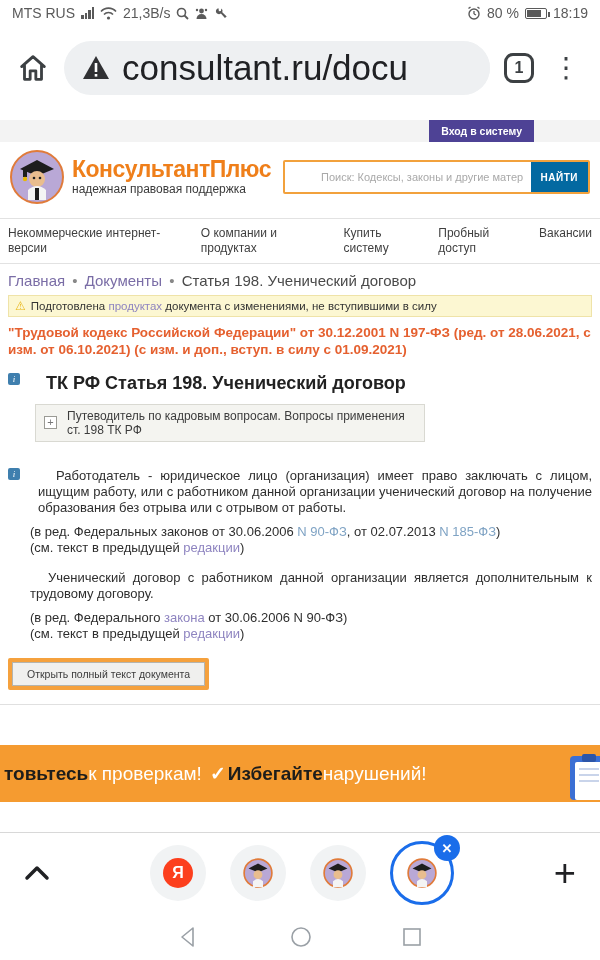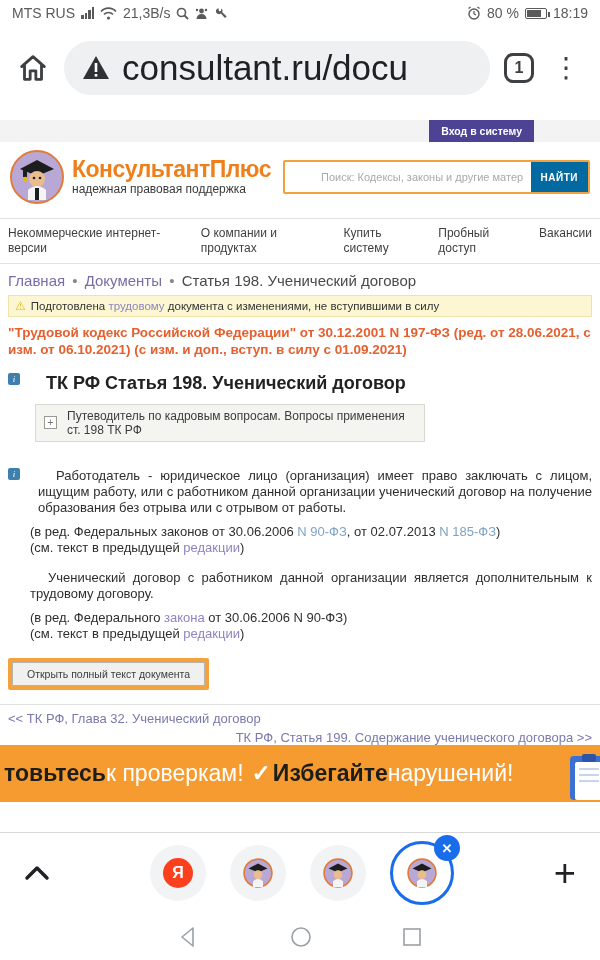--- a/index.html
+++ b/index.html
@@ -68,21 +68,21 @@
 
   .open-btn-wrap { margin:16px 0 0 8px; display:inline-block; border:4px solid #f5a13d; border-radius:2px; }
   .open-btn { background:#f0f0ee; border:1px solid #b4b4ae; color:#3c3c3c; font-size:10.5px; padding:5px 14px; font-family:inherit; }
 
   .divider { border:none; border-top:1px solid #e0e0e0; margin:14px 0 0 0; }
   .nav-links { padding:6px 8px 0 8px; font-size:13px; }
   .prev-link { color:#7a79ad; }
   .next-link { color:#7a79ad; text-align:right; margin-top:4px; }
   .footer-title { text-align:center; margin-top:8px; font-size:13.5px; color:#2e2e2e; }
 
-  .ad-banner { position:absolute; left:0; top:635px; width:600px; height:57px; background:#f59b30; display:flex; align-items:center; overflow:hidden; font-size:23px; white-space:nowrap; padding-left:4px; }
+  .ad-banner { position:absolute; left:0; top:635px; width:600px; height:57px; background:#f59b30; display:flex; align-items:center; overflow:hidden; font-size:19px; white-space:nowrap; padding-left:4px; }
   .ad-banner .dk { color:#1d1d1b; font-weight:800; }
   .ad-banner .wt { color:#fff; font-weight:400; }
   .ad-banner .chk { color:#fff; font-weight:800; margin:0 2px 0 8px; }
   .ad-clip { position:absolute; right:-8px; top:7px; }
 
   
   .strip-gap { flex:0 0 6px; background:#fff; border-bottom:1px solid #d8d8d8; }
   .tab-strip { flex:0 0 80px; display:flex; align-items:center; background:#fff; padding:0 24px; }
   .chev { flex:0 0 auto; }
   .circles { flex:1; display:flex; align-items:center; justify-content:center; gap:24px; }
@@ -205,21 +205,21 @@
     <div class="breadcrumb">
       <span class="lnk">Главная</span>
       <span class="sep">•</span>
       <span class="lnk">Документы</span>
       <span class="sep">•</span>
       <span>Статья 198. Ученический договор</span>
     </div>
 
     <div class="notice">
       <span class="warn">⚠</span>
-      <span><span>Подготовлена </span><span class="lnk-violet">трудовому</span><span> документа с изменениями, не вступившими в силу</span></span>
+      <span><span>Подготовлена </span><span class="lnk-violet">продуктах</span><span> документа с изменениями, не вступившими в силу</span></span>
     </div>
 
     <h1 class="doc-title">"Трудовой кодекс Российской Федерации" от 30.12.2001 N 197-ФЗ (ред. от 28.06.2021, с изм. от 06.10.2021) (с изм. и доп., вступ. в силу с 01.09.2021)</h1>
 
     <div class="article-head">
       <span class="info-ico">i</span>
       <b>ТК РФ Статья 198. Ученический договор</b>
     </div>
 
     <div class="guide-box">
@@ -239,25 +239,20 @@
 
     <p class="ed first"><span>(в ред. Федерального </span><span class="lnk-violet">закона</span><span> от 30.06.2006 N 90-ФЗ)</span></p>
     <p class="ed"><span>(см. текст в предыдущей </span><span class="lnk-violet">редакции</span><span>)</span></p>
 
     <div class="open-btn-wrap">
       <button class="open-btn">Открыть полный текст документа</button>
     </div>
 
     <hr class="divider">
 
-    <div class="nav-links">
-      <div class="prev-link">&lt;&lt; ТК РФ, Глава 32. Ученический договор</div>
-      <div class="next-link">ТК РФ, Статья 199. Содержание ученического договора &gt;&gt;</div>
-      <div class="footer-title">Ст. 198 ТК РФ. Ученический договор</div>
-    </div>
 
     <div class="ad-banner">
       <span class="dk">товьтесь</span>
         <span class="wt"> к проверкам! </span>
         <span class="chk">✓</span>
         <span class="dk">Избегайте</span>
         <span class="wt"> нарушений!</span>
       <svg class="ad-clip" width="46" height="48" viewBox="0 0 46 48">
           <rect x="8" y="4" width="38" height="44" rx="4" fill="#3b6fd4"></rect>
           <rect x="13" y="10" width="28" height="38" rx="2" fill="#fff"></rect>

